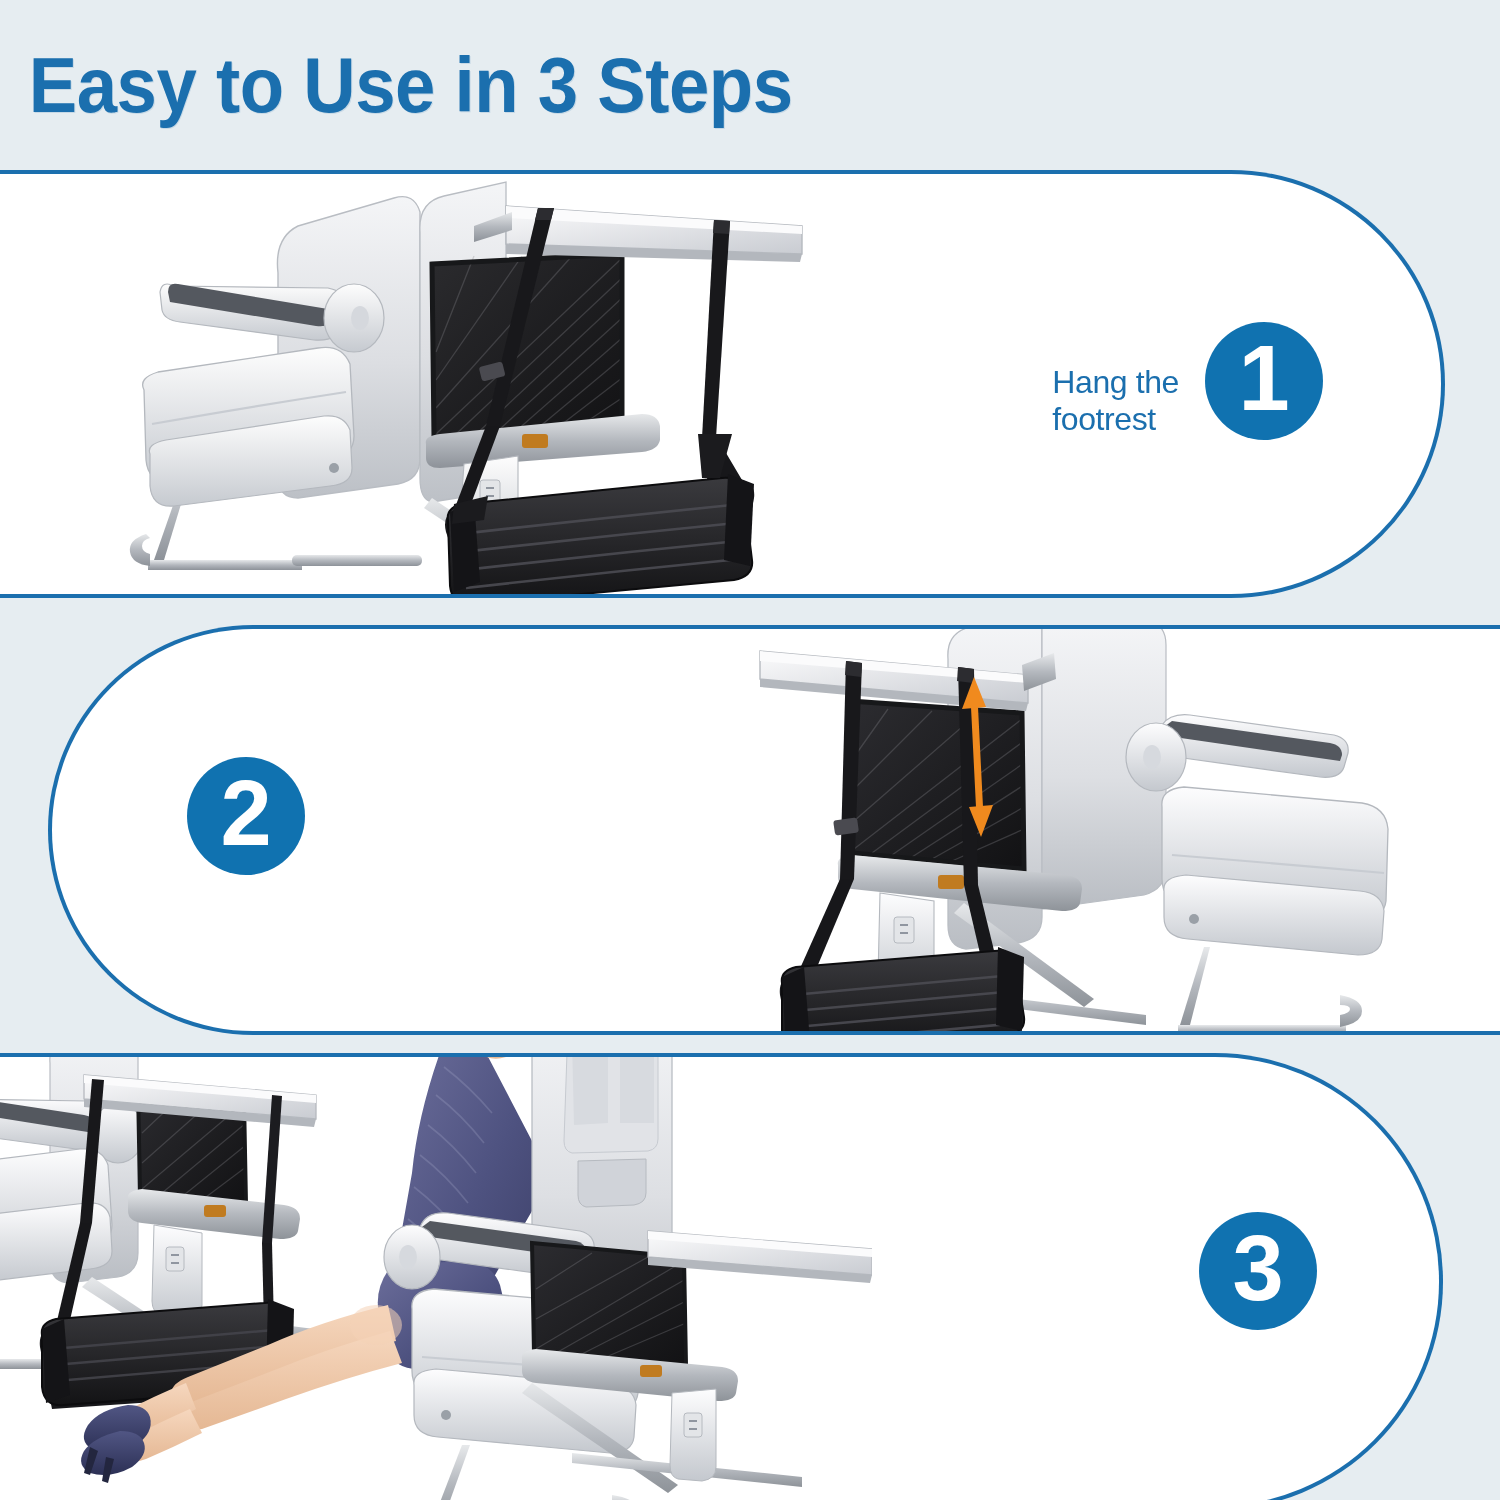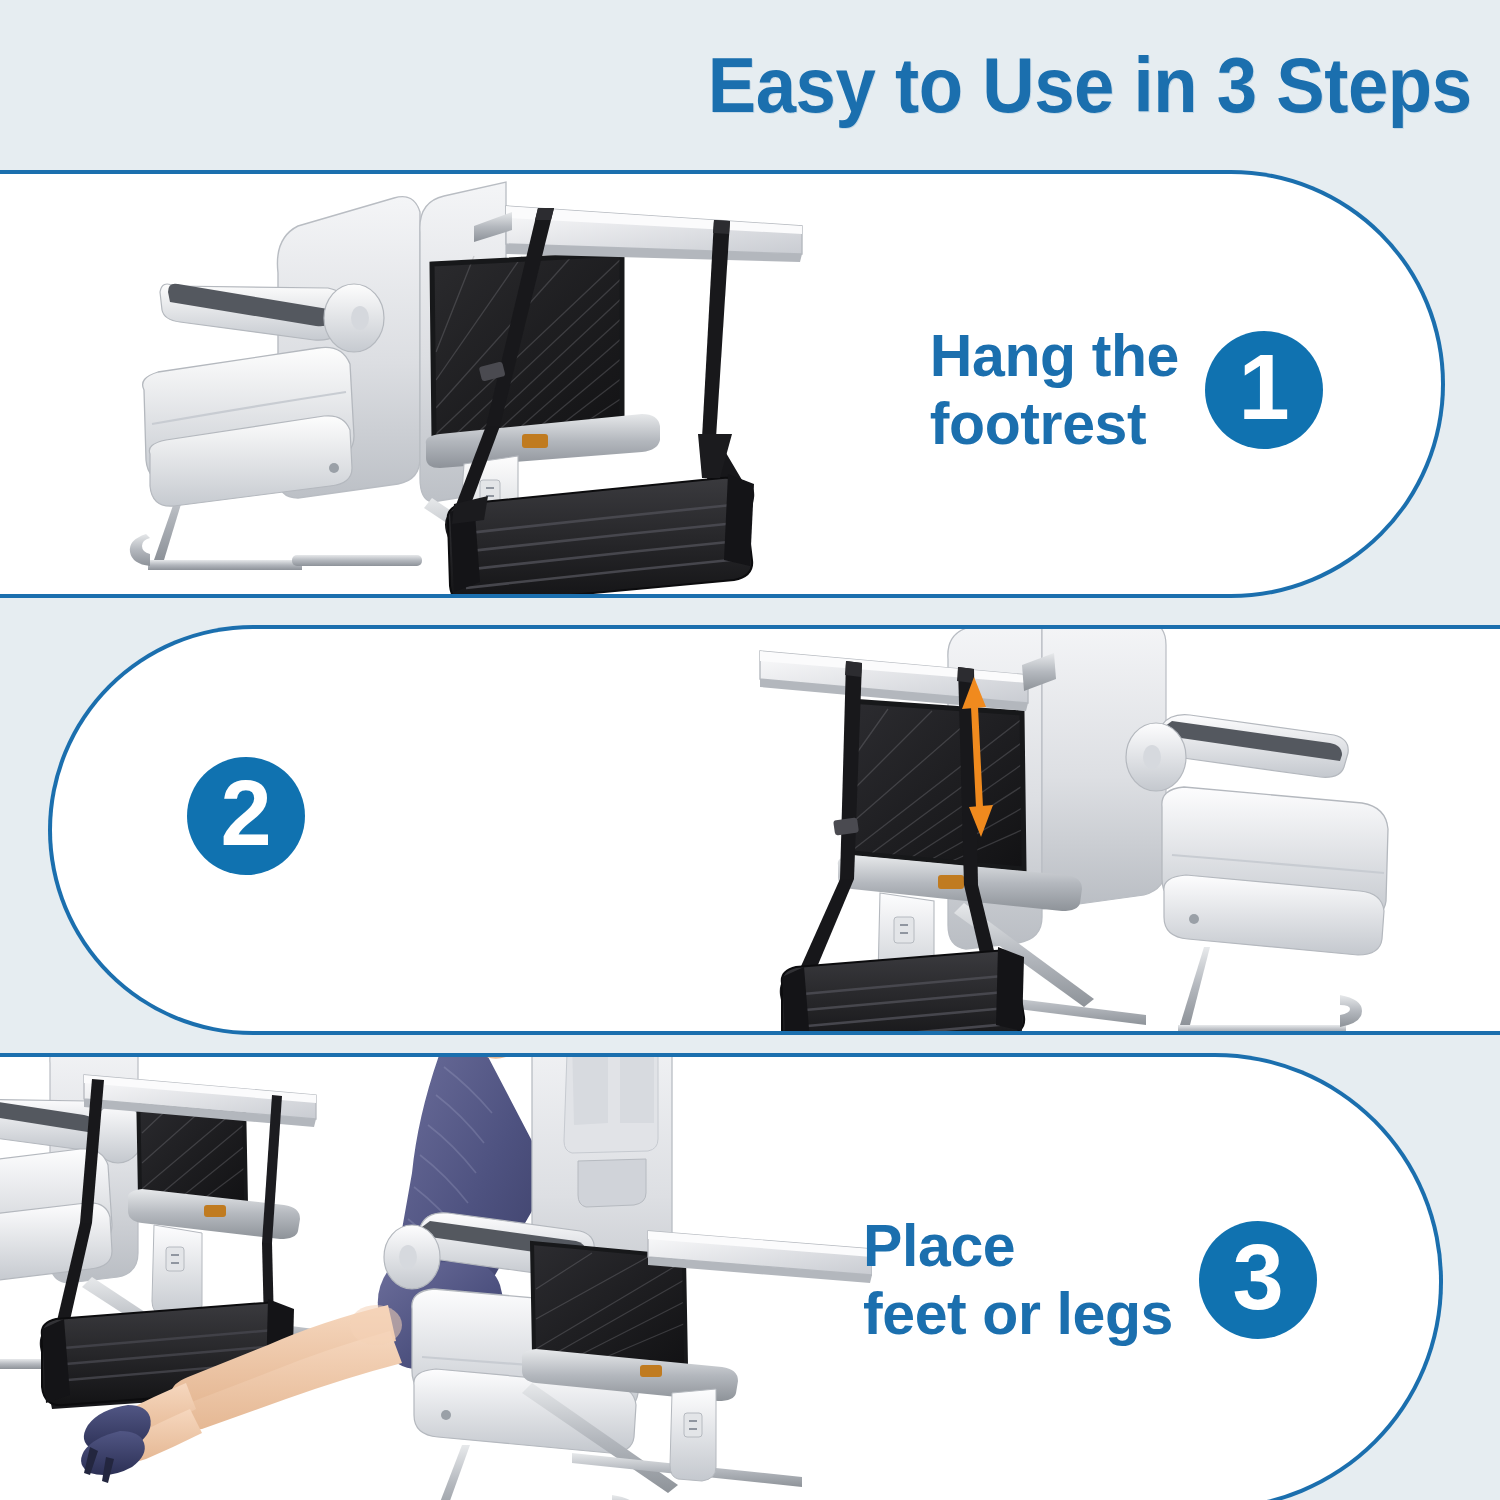--- a/index.html
+++ b/index.html
@@ -17,21 +17,21 @@
   }
 
   
   #title-bar {
     position: absolute;
     left: 0; top: 0;
     width: 1500px;
     height: 170px;
     display: flex;
     align-items: center;
-    justify-content: flex-end;
+    justify-content: flex-start;
     background: #e6edf1;
   }
 
   #page-title {
     font-size: 78px;
     font-weight: bold;
     color: #1b6fae;
     letter-spacing: -0.5px;
     transform: scaleX(0.93);
     text-shadow: 1px 1px 0 rgba(140,180,210,.35);
@@ -87,26 +87,27 @@
 
   
   .step-caption {
     position: absolute;
     display: flex;
     align-items: center;
     gap: 26px;
   }
 
   .step-text {
-    font-size: 59px;
-    font-weight: bold;
+    font-size: 32px;
+    font-weight: normal;
     color: #1b6fae;
     line-height: 1.16;
     white-space: pre-line;
     letter-spacing: -0.4px;
+    margin-top: 40px;
   }
 
   .step-text.align-right { text-align: left; }
 
   .step-circle {
     width: 118px;
     height: 118px;
     border-radius: 50%;
     background: #1072b0;
     color: #ffffff;
@@ -537,19 +538,17 @@
       <path d="M458 470 L650 470 L650 480 L458 480 Z" fill="url(#g3metal)"></path>
       <path d="M640 442 Q666 446 666 458 Q666 470 640 474 L640 462 Q652 460 652 456 Q652 452 640 452 Z" fill="url(#g3metal)"></path>
       <path d="M560 330 L706 432 L696 440 L550 340 Z" fill="url(#g3metal)"></path>
       <path d="M600 400 L830 424 L830 434 L600 410 Z" fill="url(#g3metal)"></path>
       <path d="M700 340 L744 336 L744 414 Q744 426 730 428 L706 426 Q698 424 698 412 Z" fill="url(#g3cush)" stroke="#b4b8be" stroke-width="1"></path>
       <rect x="712" y="360" width="18" height="24" rx="3" fill="#e3e5e8" stroke="#b6bac0"></rect>
       <path d="M717 368 h8 M717 376 h8" stroke="#9096a0" stroke-width="2"></path>
     </svg>
 
     <div class="step-caption" id="caption-3">
-      <div class="step-text align-right">Place
-feet or legs</div>
       <div class="step-circle">3</div>
     </div>
 
   </div>
 </section>
 
 </body></html>

